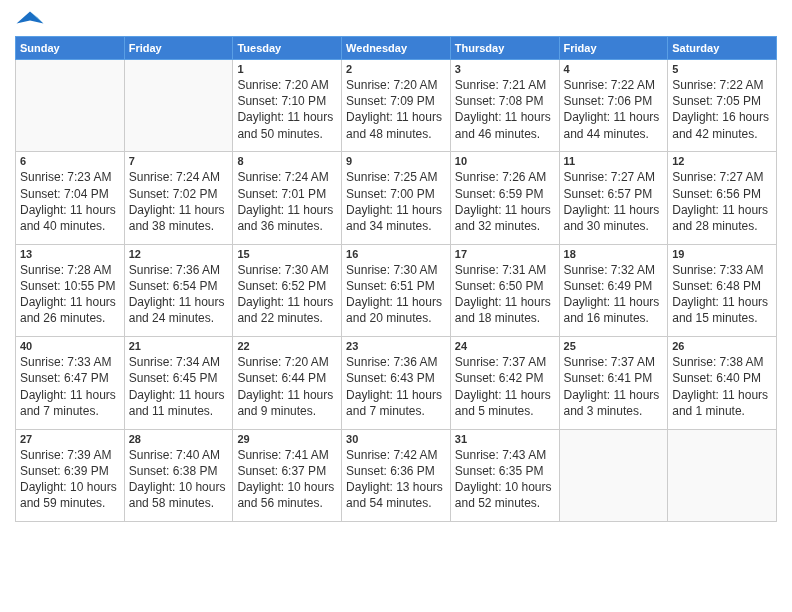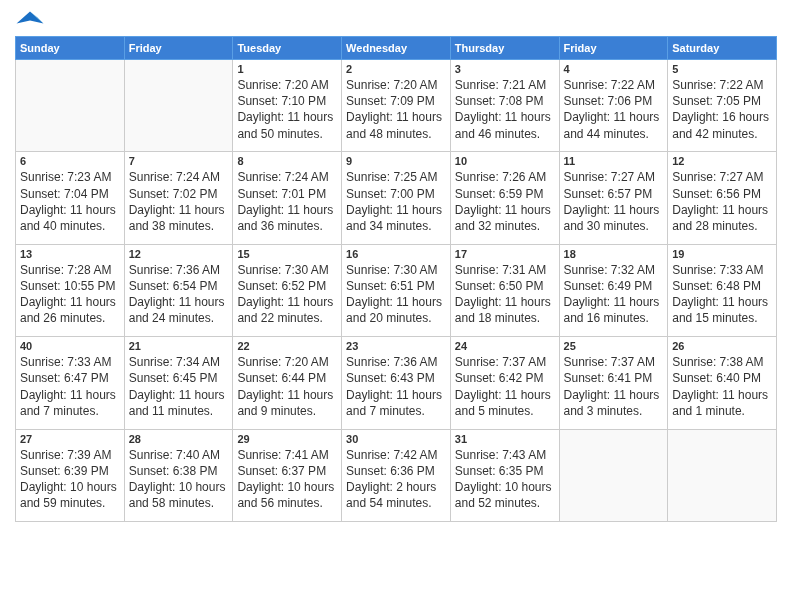--- a/index.html
+++ b/index.html
@@ -247,21 +247,21 @@
           <td>
             <span class="day-num">28</span>
             <div class="day-detail"><span>Sunrise: 7:40 AM</span><br><span>Sunset: 6:38 PM</span><br><span>Daylight: 10 hours and 58 minutes.</span></div>
           </td>
           <td>
             <span class="day-num">29</span>
             <div class="day-detail"><span>Sunrise: 7:41 AM</span><br><span>Sunset: 6:37 PM</span><br><span>Daylight: 10 hours and 56 minutes.</span></div>
           </td>
           <td>
             <span class="day-num">30</span>
-            <div class="day-detail"><span>Sunrise: 7:42 AM</span><br><span>Sunset: 6:36 PM</span><br><span>Daylight: 2 hours and 54 minutes.</span></div>
+            <div class="day-detail"><span>Sunrise: 7:42 AM</span><br><span>Sunset: 6:36 PM</span><br><span>Daylight: 13 hours and 54 minutes.</span></div>
           </td>
           <td>
             <span class="day-num">31</span>
             <div class="day-detail"><span>Sunrise: 7:43 AM</span><br><span>Sunset: 6:35 PM</span><br><span>Daylight: 10 hours and 52 minutes.</span></div>
           </td>
           <td class="empty"></td>
           <td class="empty"></td>
         </tr>
       </tbody>
   </table>

